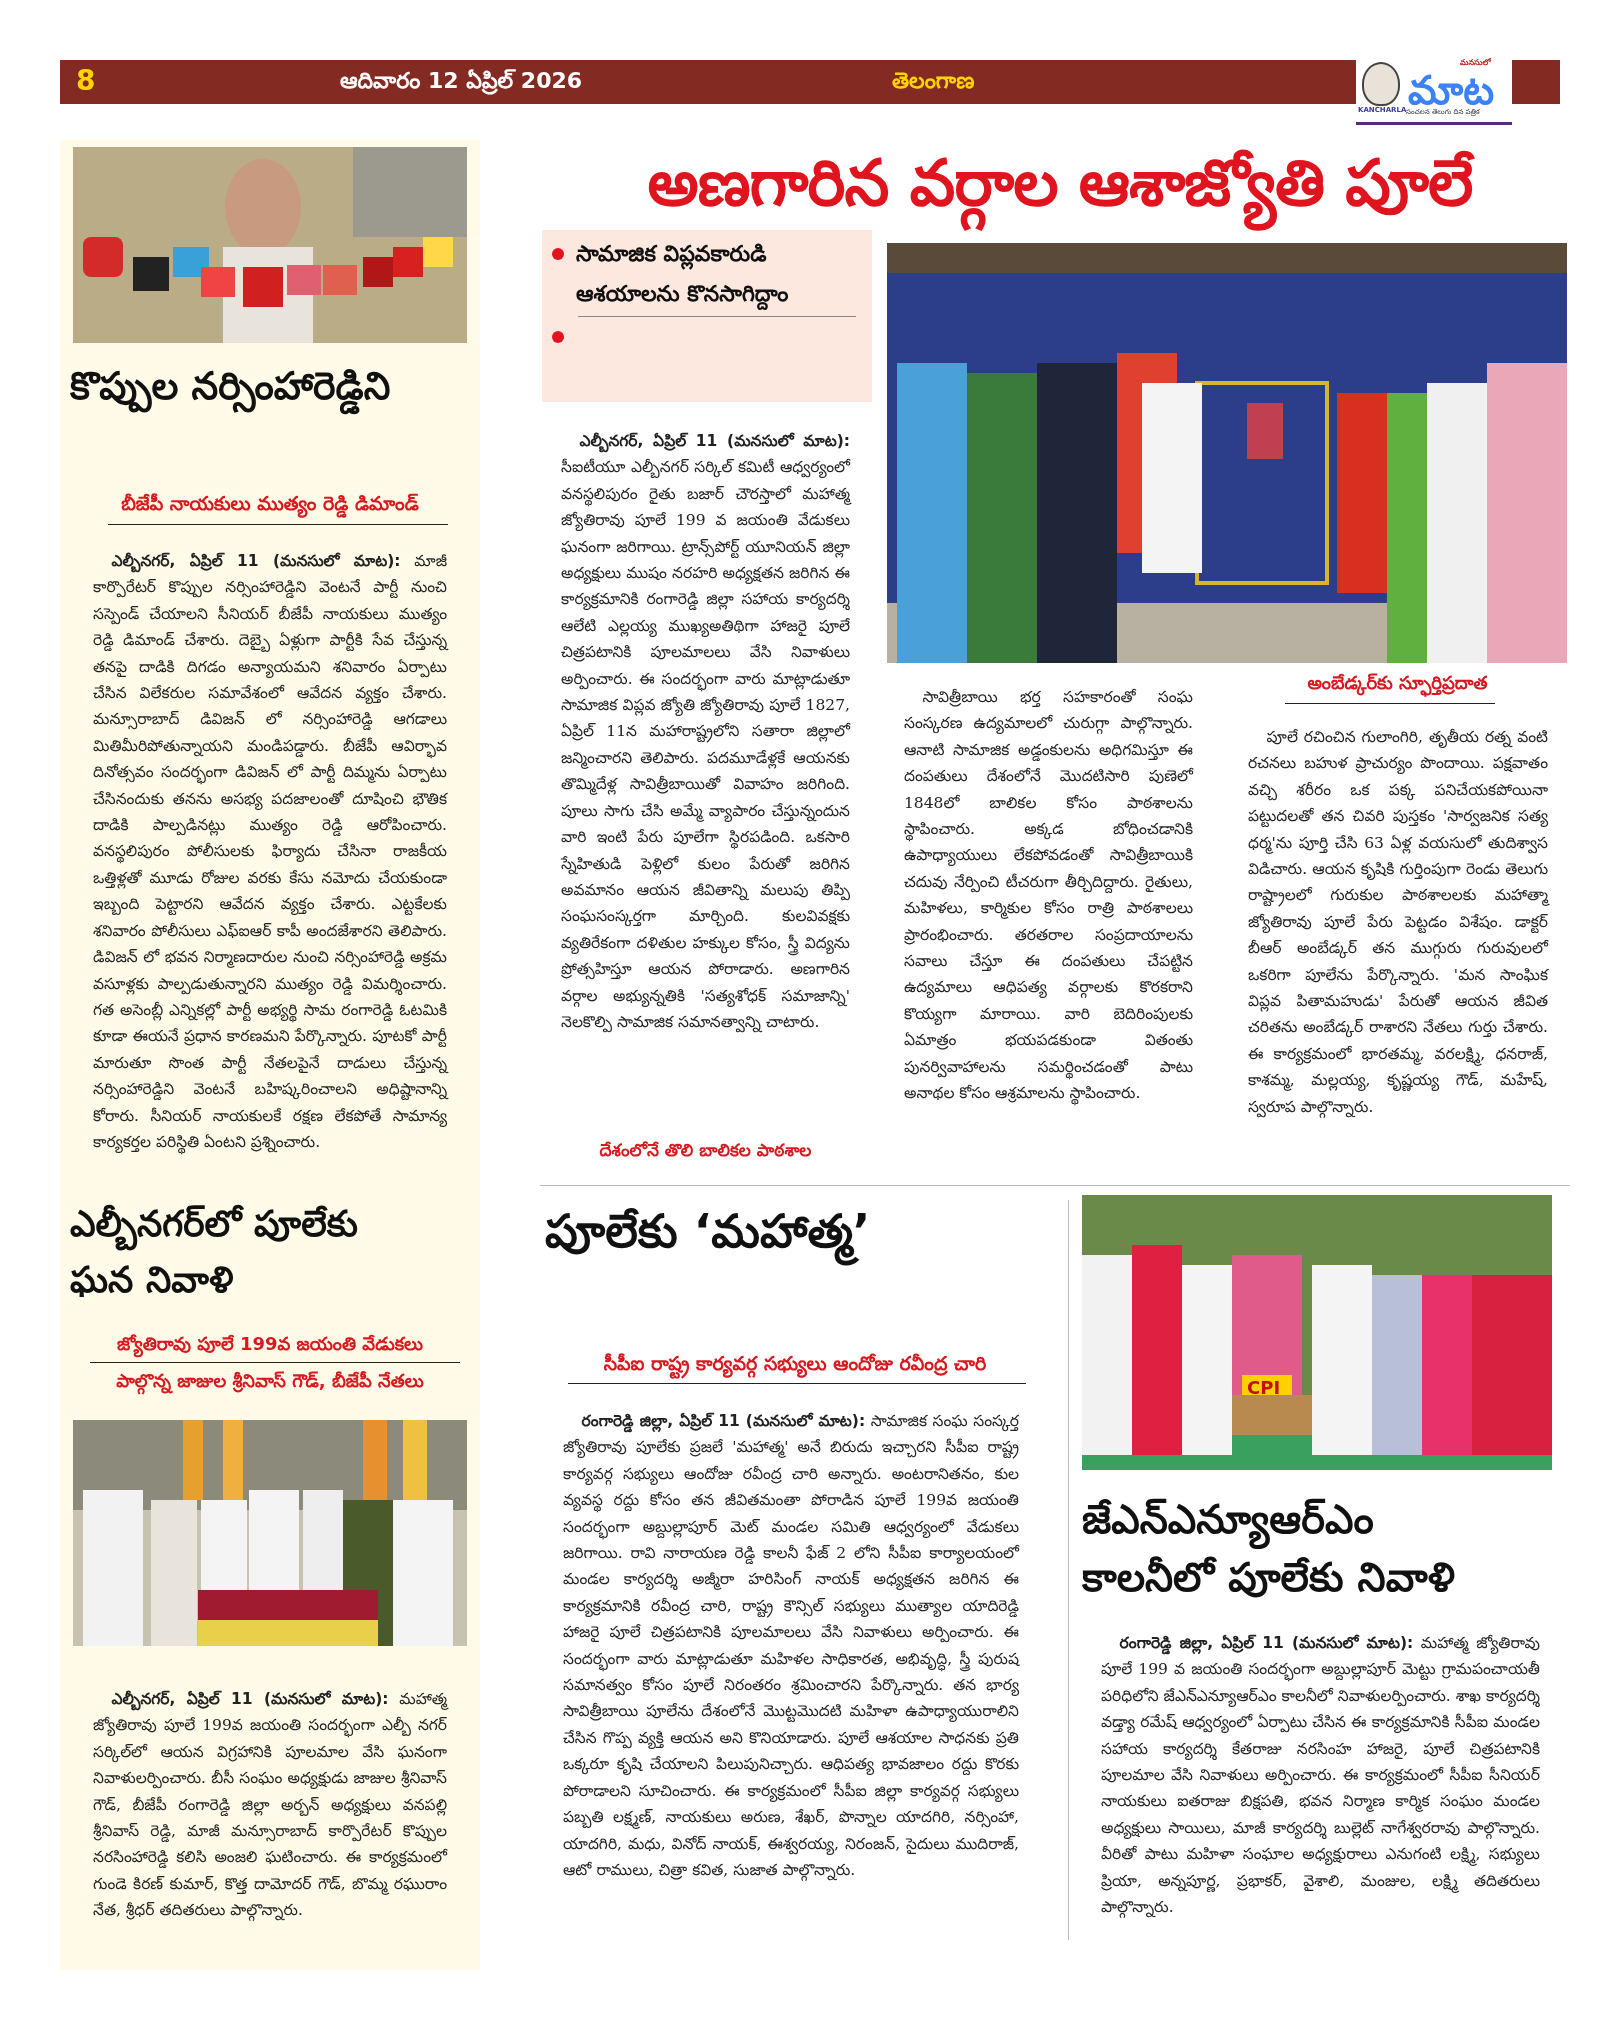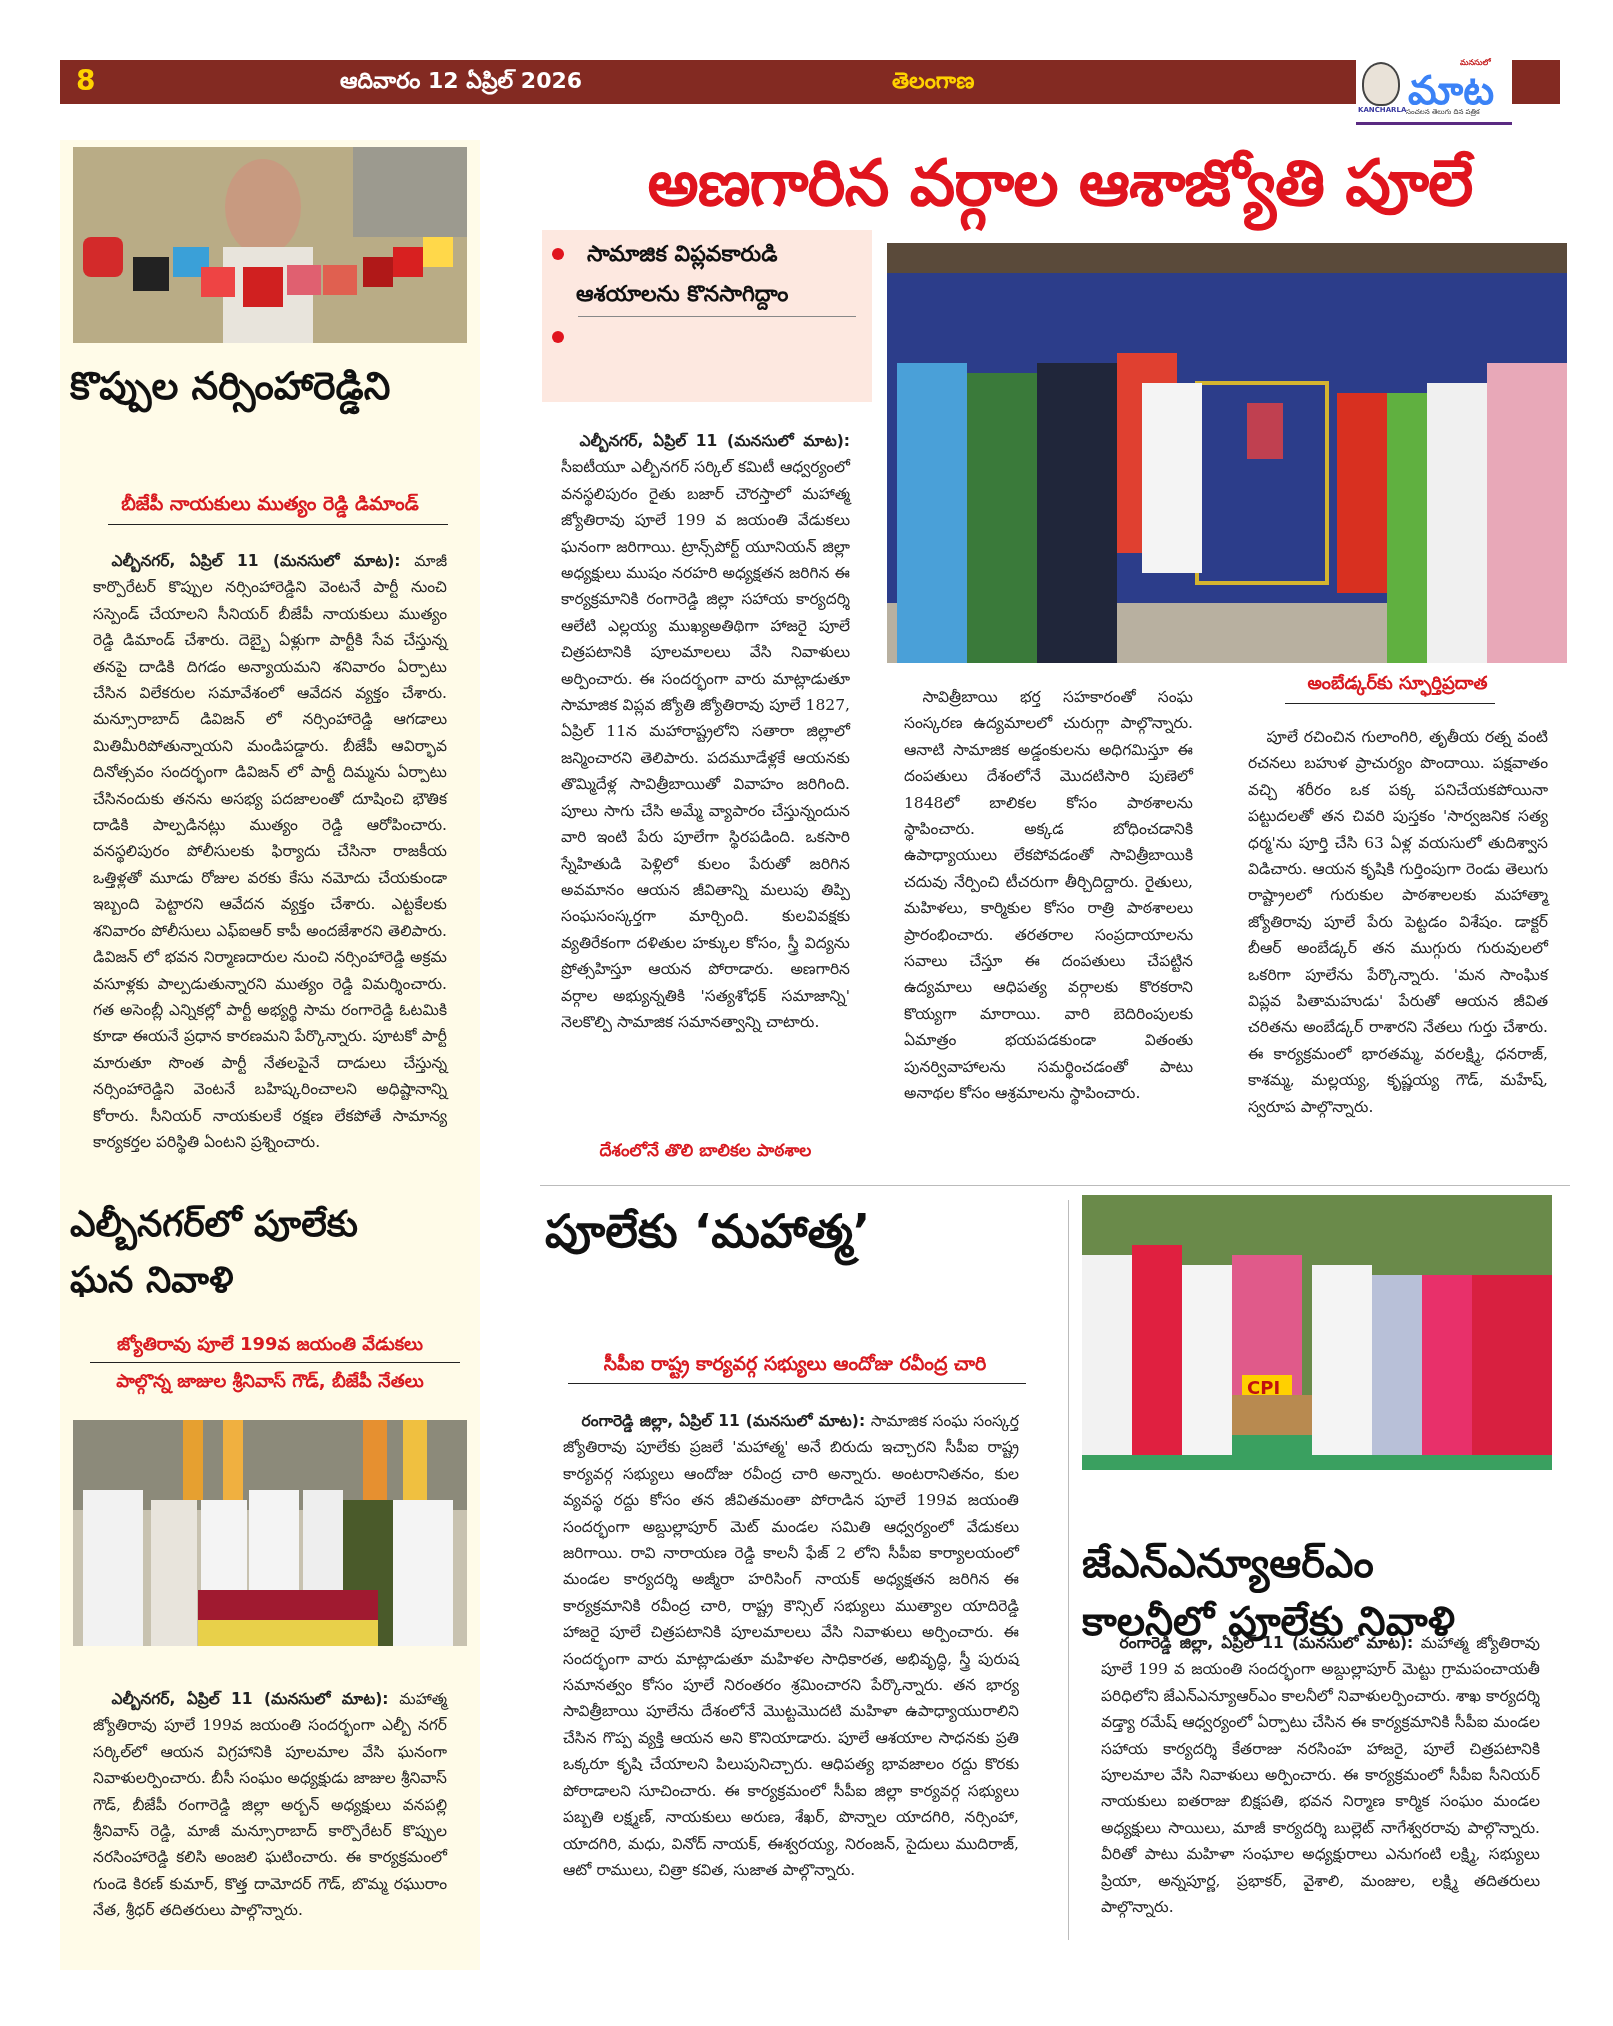--- a/index.html
+++ b/index.html
@@ -24,21 +24,21 @@
   .leftcol { left: 60px; top: 140px; width: 420px; height: 1830px; background: #fffbe8; }
   .photo { background: #fca5a5; overflow: hidden; }
   .ph-inner { width: 100%; height: 100%; }
   .hd-black { font-family: "DejaVu Sans", sans-serif; font-weight: bold; color: #111; text-align: left; }
   .hd-red { font-family: "DejaVu Sans", sans-serif; font-weight: bold; color: #e0141e; text-align: center; }
   .sub-red { font-family: "DejaVu Sans", sans-serif; font-weight: bold; color: #d81a20; text-align: center; }
   .rule { height: 0; border-top: 1.5px solid #222; }
   .body { font-family: "DejaVu Serif", serif; font-size: 15.5px; line-height: 26.4px; text-align: justify; color: #222; }
   .body .dl { font-family: "DejaVu Sans", sans-serif; font-weight: bold; }
   .body p { margin: 18px; text-indent: 1.2em; }
-  .kickerbox { background: #fde8e0; text-align: center; }
+  .kickerbox { background: #fde8e0; }
   .bullet { display: flex; align-items: flex-start; font: bold 22px/40px "DejaVu Sans", sans-serif; color: #111; }
   .bullet .dot { width: 12px; height: 12px; border-radius: 50%; background: #e0141e; margin: 14px 12px 0 10px; flex: none; }
   .vline { width: 0; border-left: 1px solid #bbb; }
   .hline { height: 0; border-top: 1px solid #bbb; }
 </style>
 </head>
 <body>
 
 <div class="abs band">
   <span class="pg">8</span>
@@ -185,19 +185,19 @@
     <rect x="140" y="200" width="90" height="40" fill="#b88a50"></rect>
     <rect x="0" y="60" width="50" height="200" fill="#f2f2f2"></rect>
     <rect x="50" y="50" width="50" height="210" fill="#e02040"></rect>
     <rect x="100" y="70" width="50" height="190" fill="#f4f4f4"></rect>
     <rect x="230" y="70" width="60" height="190" fill="#f4f4f4"></rect>
     <rect x="290" y="80" width="50" height="180" fill="#b8c0d8"></rect>
     <rect x="340" y="80" width="50" height="180" fill="#e8306a"></rect>
     <rect x="390" y="80" width="80" height="180" fill="#d82040"></rect>
   </svg>
 </div>
-<div class="abs hd-black" style="left:1082px;top:1490px;width:480px;font-size:40px;line-height:58px;margin-top:44px;">
+<div class="abs hd-black" style="left:1082px;top:1490px;width:480px;font-size:40px;line-height:58px;">
   <div>జేఎన్ఎన్యూఆర్ఎం</div>
   <div>కాలనీలో పూలేకు నివాళి</div>
 </div>
 <div class="abs body" style="left:1083px;top:1612px;width:475px;">
   <p><span class="dl">రంగారెడ్డి జిల్లా, ఏప్రిల్ 11 (మనసులో మాట):</span> <span>మహాత్మ జ్యోతిరావు పూలే 199 వ జయంతి సందర్భంగా అబ్దుల్లాపూర్ మెట్టు గ్రామపంచాయతీ పరిధిలోని జేఎన్ఎన్యూఆర్ఎం కాలనీలో నివాళులర్పించారు. శాఖ కార్యదర్శి వడ్త్యా రమేష్ ఆధ్వర్యంలో ఏర్పాటు చేసిన ఈ కార్యక్రమానికి సీపీఐ మండల సహాయ కార్యదర్శి కేతరాజు నరసింహ హాజరై, పూలే చిత్రపటానికి పూలమాల వేసి నివాళులు అర్పించారు. ఈ కార్యక్రమంలో సీపీఐ సీనియర్ నాయకులు ఐతరాజు బిక్షపతి, భవన నిర్మాణ కార్మిక సంఘం మండల అధ్యక్షులు సాయిలు, మాజీ కార్యదర్శి బుల్లెట్ నాగేశ్వరరావు పాల్గొన్నారు. వీరితో పాటు మహిళా సంఘాల అధ్యక్షురాలు ఎనుగంటి లక్ష్మి, సభ్యులు ప్రియా, అన్నపూర్ణ, ప్రభాకర్, వైశాలి, మంజుల, లక్ష్మి తదితరులు పాల్గొన్నారు.</span></p>
 </div>
 
 </body></html>

